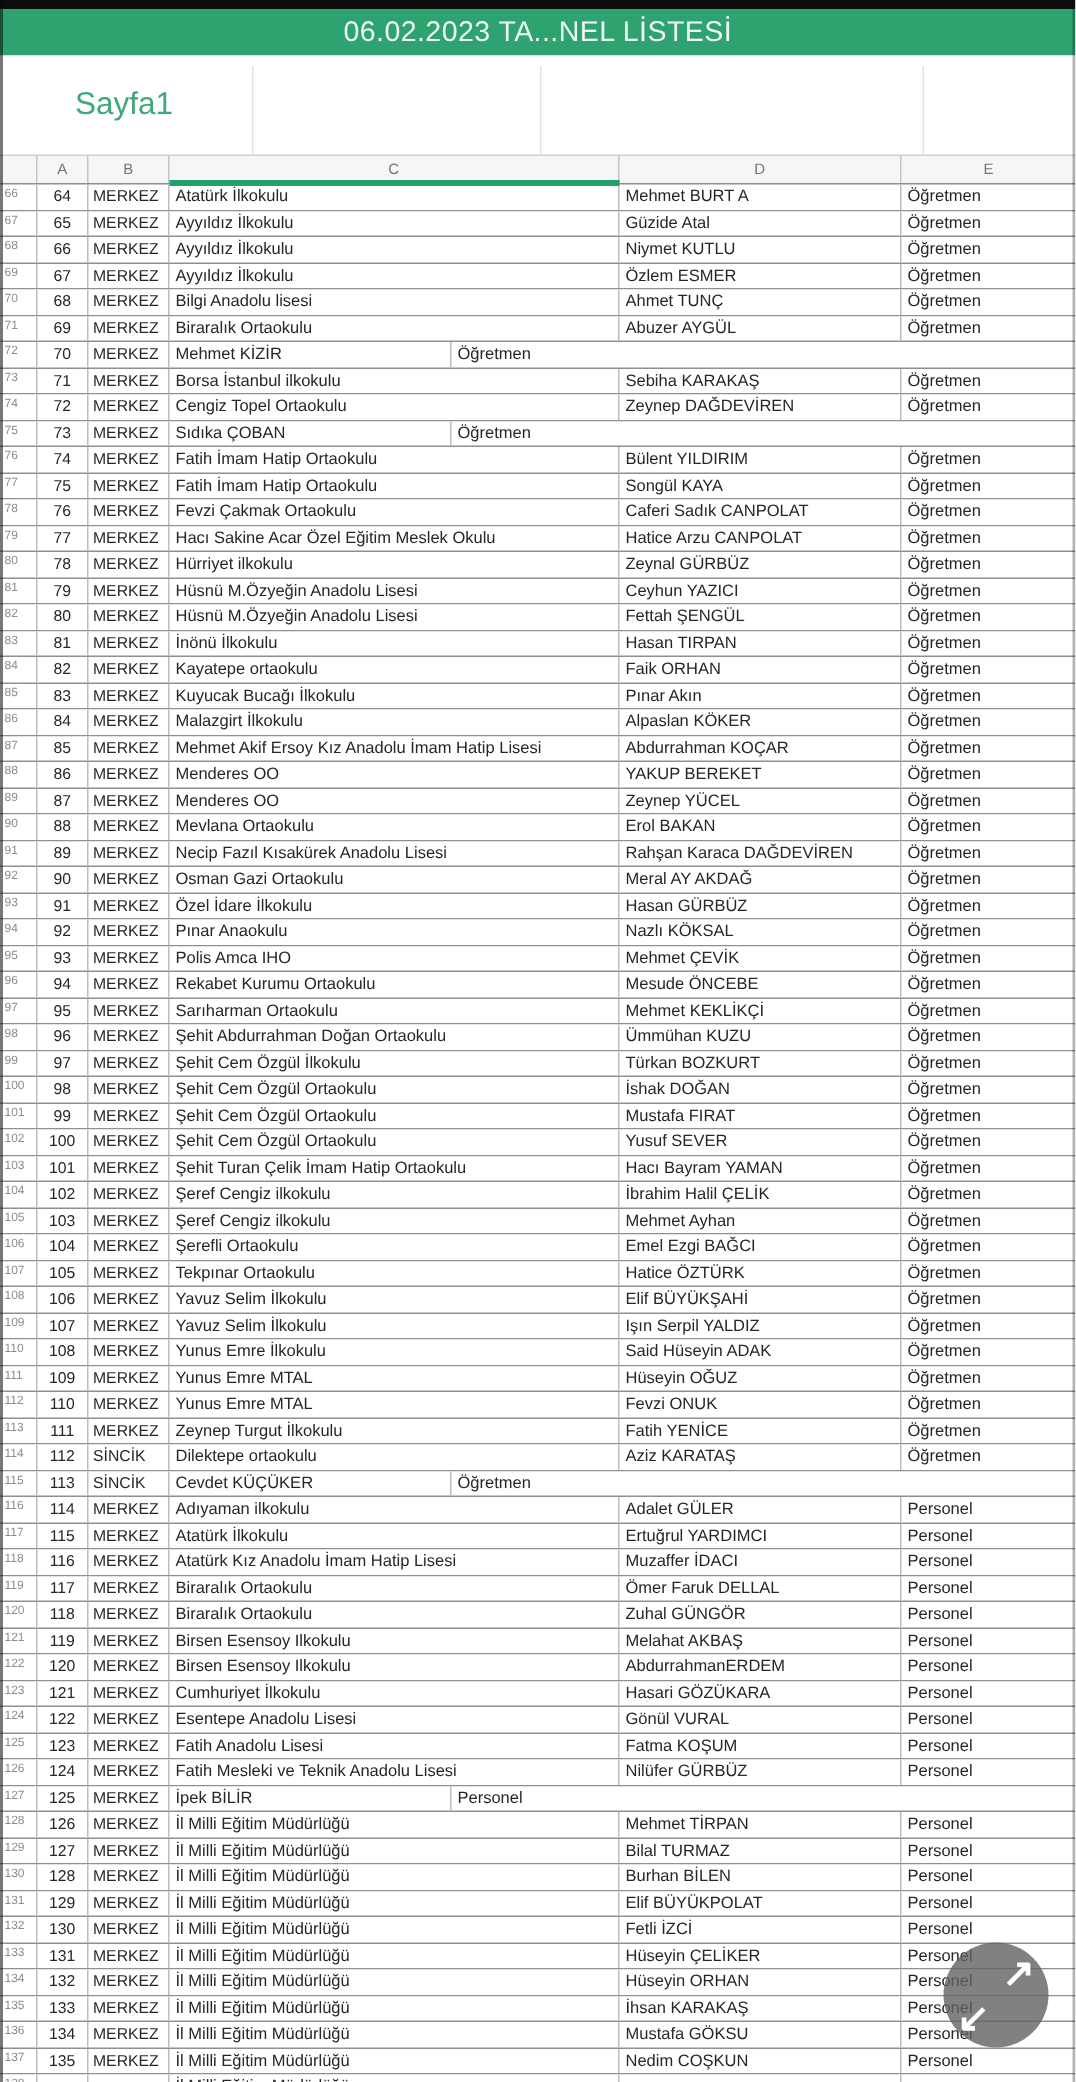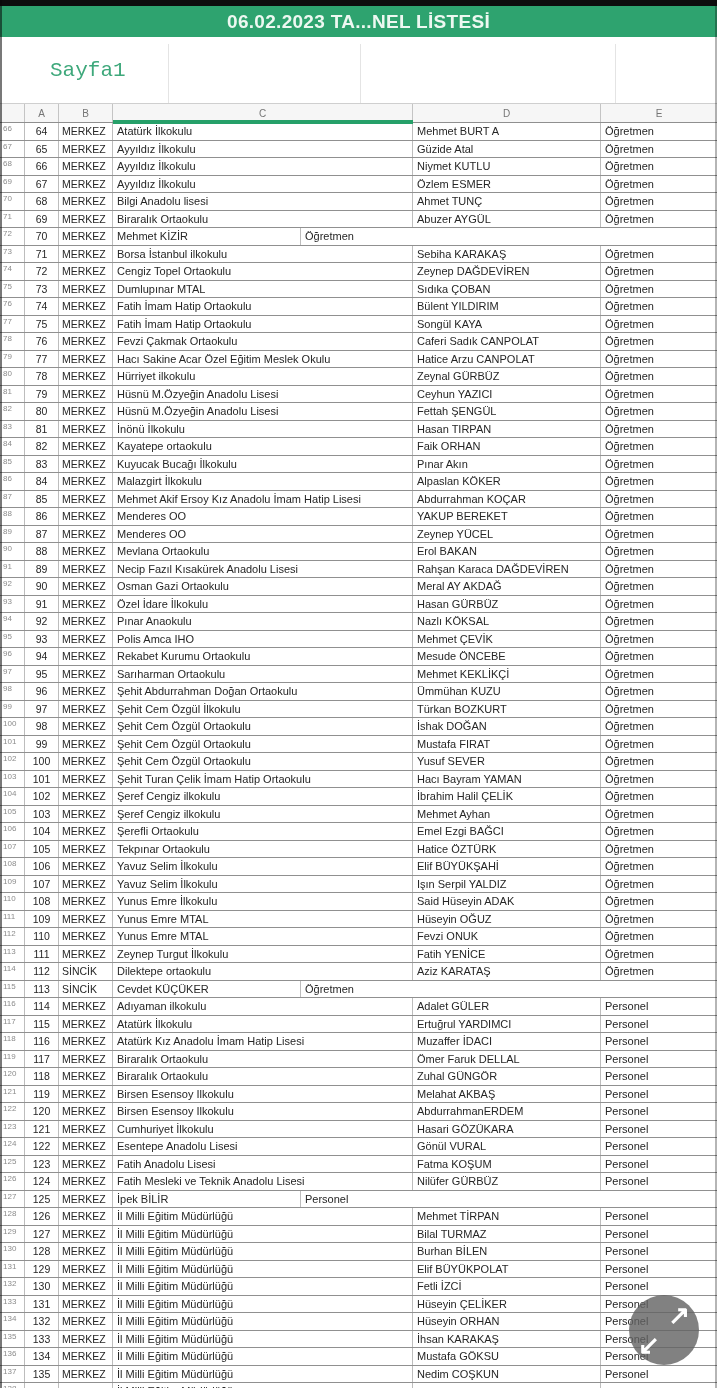--- a/index.html
+++ b/index.html
@@ -14,33 +14,33 @@
   .bezel-top    { position:absolute; left:0; top:0; width:717px; height:6px; background:#0d0d0d; z-index:40; }
   .bezel-left   { position:absolute; left:0; top:0; width:2px; height:1388px; background:rgba(10,10,10,.55); z-index:40; }
   .bezel-right  { position:absolute; right:0; top:0; width:2px; height:1388px; background:rgba(10,10,10,.30); z-index:40; }
 
   
   .appbar {
     position:absolute; left:0; top:6px; width:717px; height:31px;
     background:#2EA36F; display:flex; align-items:center; justify-content:center;
   }
   .appbar-title {
-    color:#EDF8F1; font-size:19px; font-weight:bold; letter-spacing:.3px;
+    color:#EDF8F1; font-size:19px; font-weight:normal; letter-spacing:.3px;
     white-space:nowrap;
   }
 
   
   .tabstrip {
     position:absolute; left:0; top:37px; width:717px; height:67px;
     background:#ffffff; border-bottom:1px solid #cfcfcf;
   }
   .sheet-tab {
     position:absolute; left:50px; top:0; height:66px; display:flex; align-items:center;
     color:#3EA87B; font-size:21px; background:transparent; border:none; padding:0; cursor:pointer;
-    font-family:Liberation Mono, monospace;
+    font-family:Liberation Sans, sans-serif;
   }
   .tab-divider { position:absolute; top:7px; width:1px; height:59px; background:#e4e4e4; }
   .tab-div-1 { left:168px; }
   .tab-div-2 { left:360px; }
   .tab-div-3 { left:615px; }
   .more-btn {
     position:absolute; left:628px; top:56px; width:62px; height:30px;
     background:transparent; border:none; display:flex; align-items:center; justify-content:center;
     gap:11px; cursor:pointer; padding:0;
   }
@@ -183,21 +183,20 @@
           <div class="cell c-a w1">72</div>
           <div class="cell c-b w2">MERKEZ</div>
           <div class="cell c-c w3">Cengiz Topel Ortaokulu</div>
           <div class="cell c-d w4">Zeynep DAĞDEVİREN</div>
           <div class="cell c-e w5">Öğretmen</div>
         </div>
         <div class="row">
           <div class="cell c-gutter w0">75</div>
           <div class="cell c-a w1">73</div>
           <div class="cell c-b w2">MERKEZ</div>
-          <div class="cell c-c w3">Dumlupınar MTAL</div>
           <div class="cell c-d w4">Sıdıka ÇOBAN</div>
           <div class="cell c-e w5">Öğretmen</div>
         </div>
         <div class="row">
           <div class="cell c-gutter w0">76</div>
           <div class="cell c-a w1">74</div>
           <div class="cell c-b w2">MERKEZ</div>
           <div class="cell c-c w3">Fatih İmam Hatip Ortaokulu</div>
           <div class="cell c-d w4">Bülent YILDIRIM</div>
           <div class="cell c-e w5">Öğretmen</div>

